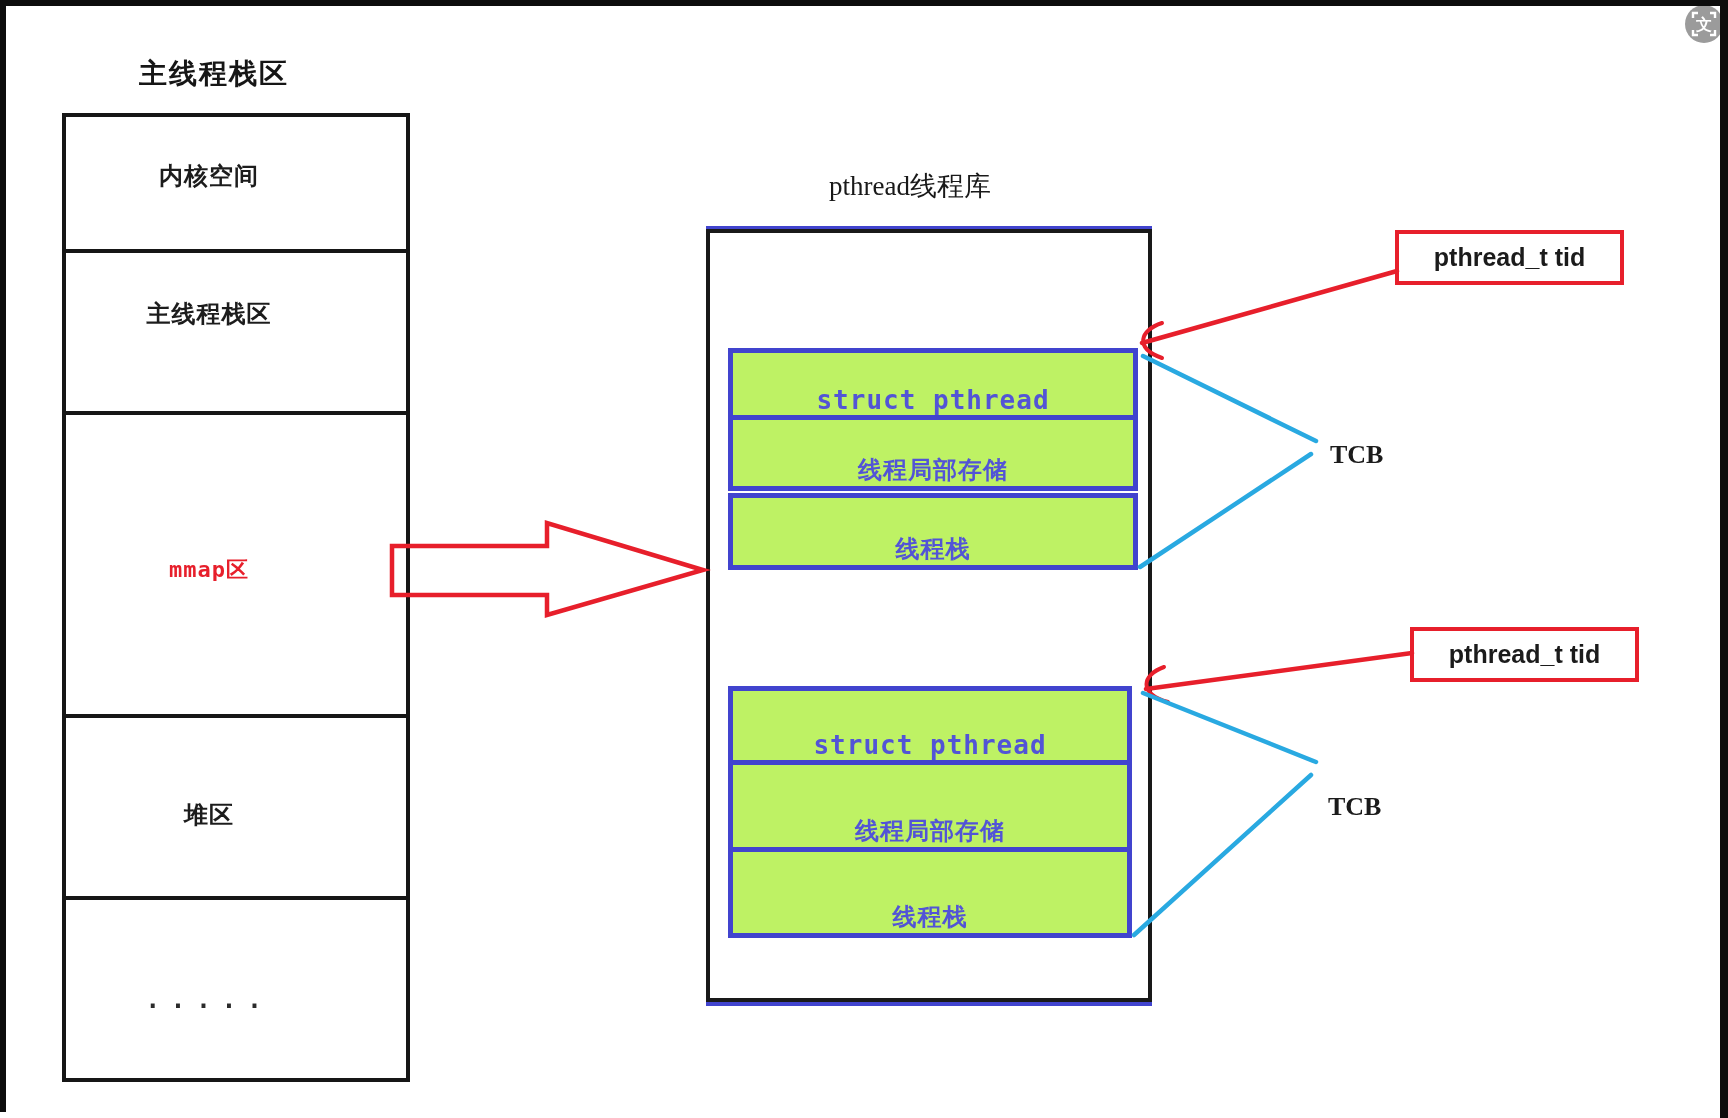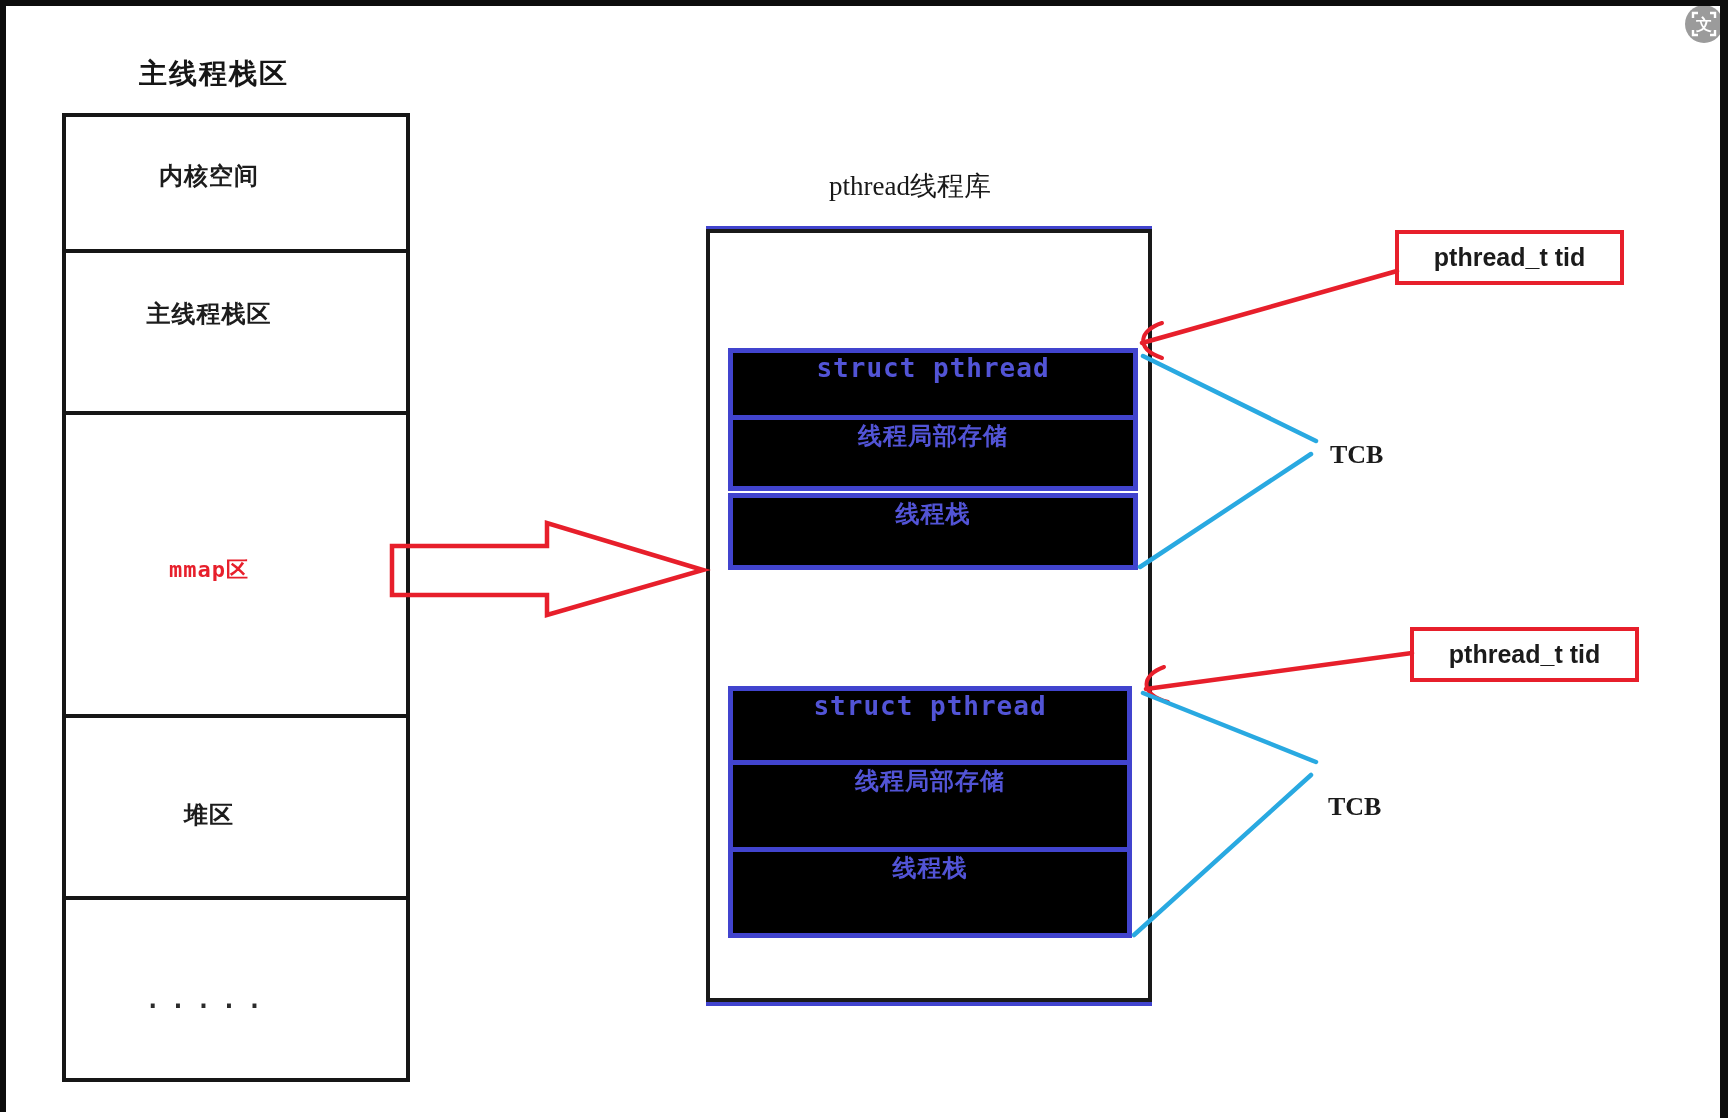--- a/index.html
+++ b/index.html
@@ -12,21 +12,21 @@
   .vas-box{left:62px;top:113px;width:340px;height:961px;border:4px solid #161616;}
   .vas-divider{left:62px;width:348px;height:4px;background:#161616;}
   .vas-label{left:64px;width:290px;text-align:center;font-weight:bold;font-size:24px;color:#1c1c1c;letter-spacing:1px;}
   .vas-title{left:64px;top:55px;width:300px;text-align:center;font-weight:bold;font-size:28px;color:#161616;letter-spacing:2px;}
   .red-text{color:#e71f2b;font-family:"DejaVu Sans Mono","Liberation Mono",monospace;font-size:22px;}
   .dots{font-family:"DejaVu Sans Mono","Liberation Mono",monospace;font-size:24px;letter-spacing:11px;color:#2b2b2b;}
   
   .pthread-title{left:735px;top:168px;width:350px;text-align:center;font-weight:normal;font-size:27px;color:#191919;}
   .pthread-box{left:706px;top:229px;width:438px;height:765px;border:4px solid #191919;
                box-shadow:0 -3px 0 #4144ce, 0 4px 0 #4144ce;}
-  .tcb-row{border:5px solid #4144ce;background:#000000;display:flex;align-items:flex-start;justify-content:center;}
+  .tcb-row{border:5px solid #4144ce;background:#bef264;display:flex;align-items:flex-end;justify-content:center;}
   .blue-cjk{font-weight:bold;font-size:24px;color:#5254d6;letter-spacing:1px;}
   .blue-mono{font-family:"DejaVu Sans Mono","Liberation Mono",monospace;font-weight:bold;font-size:26px;color:#5254d6;letter-spacing:1px;}
   
   .tid-box{width:221px;height:47px;border:4px solid #e71f2b;display:flex;align-items:center;justify-content:center;}
   .tid-text{font-family:Liberation Sans, sans-serif;font-weight:bold;font-size:25px;color:#1b1b1b;}
   .tcb-label{font-weight:bold;font-size:26px;color:#1b1b1b;font-family:"Liberation Serif","DejaVu Serif",serif;}
   
   #overlay{left:0;top:0;width:1728px;height:1118px;pointer-events:none;}
 </style>
 </head>

